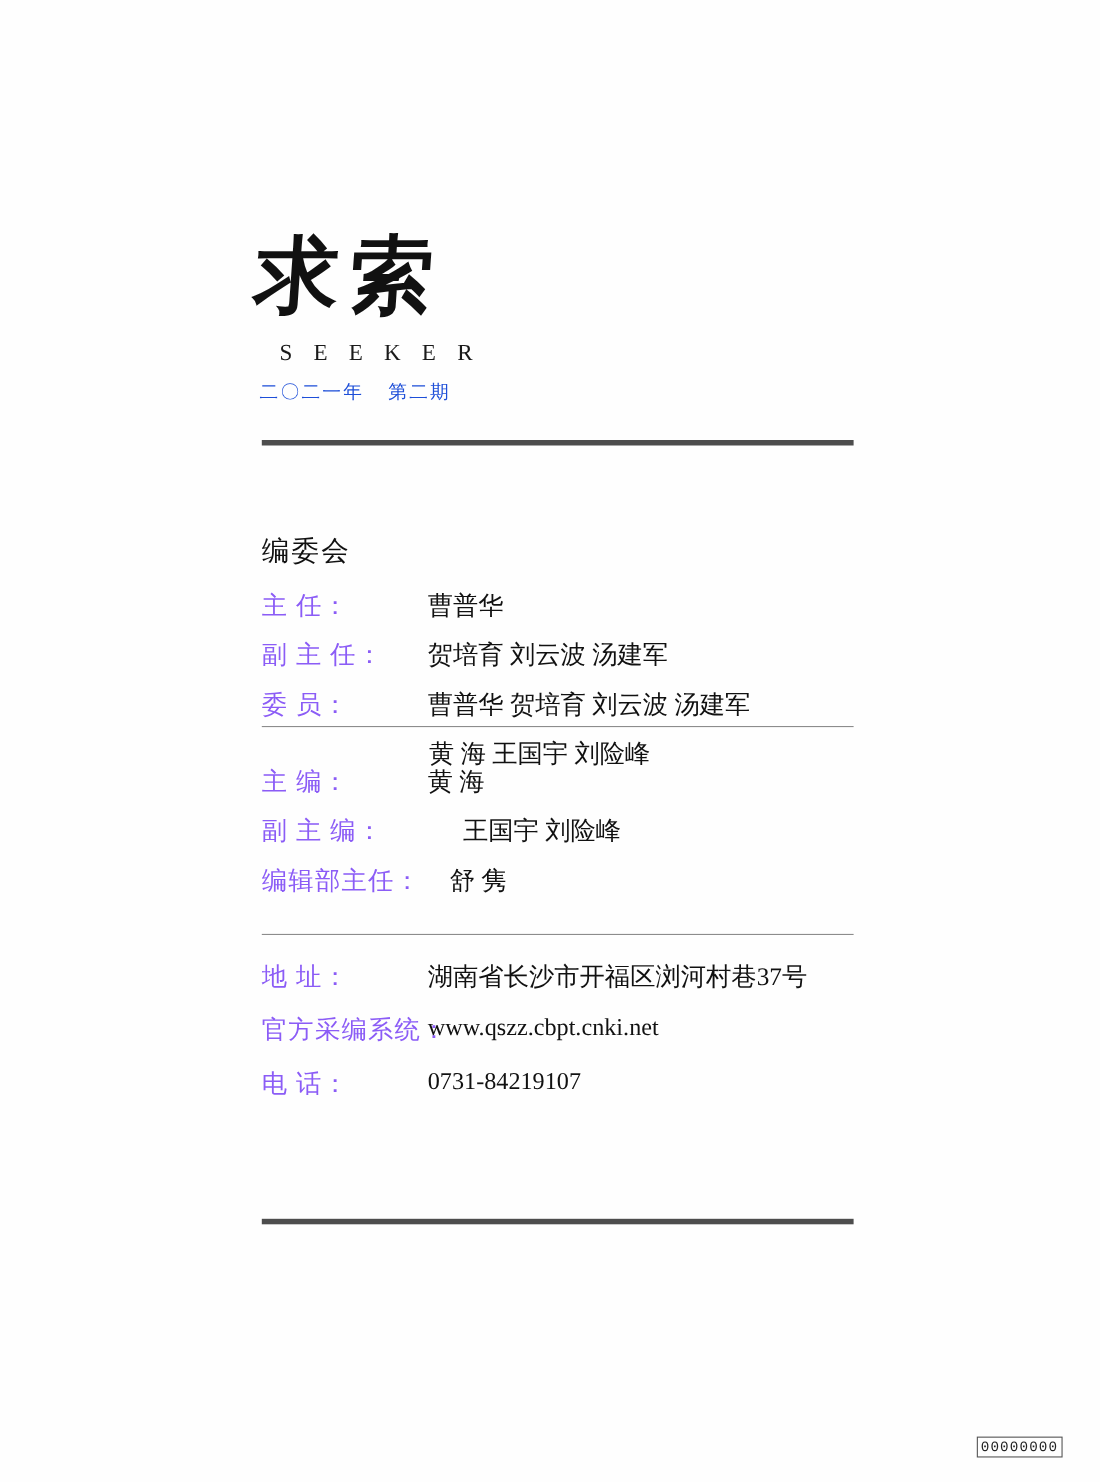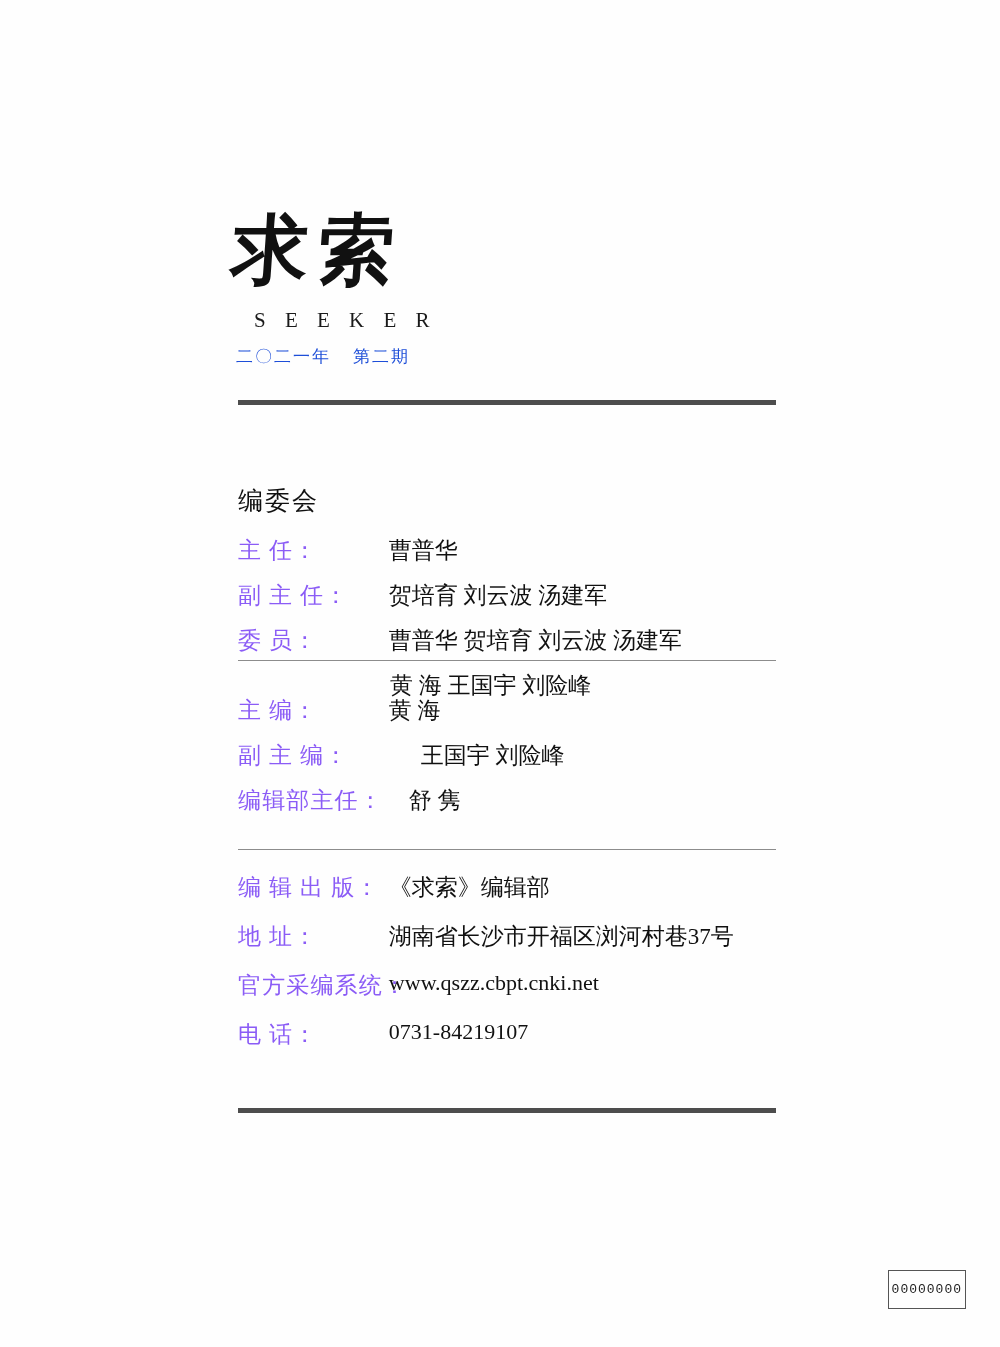--- a/index.html
+++ b/index.html
@@ -122,27 +122,27 @@
 
   .latin {
     font-family: "Liberation Serif", serif;
     font-size: 22px;
   }
 
   
   .footer-code {
     position: absolute;
     right: 34px;
-    bottom: 38px;
+    bottom: 22px;
     font-family: "Liberation Mono", "DejaVu Sans Mono", monospace;
     font-size: 13px;
     letter-spacing: 1px;
     color: #222;
     border: 1px solid #555;
-    padding: 11px 3px;
+    padding: 1px 3px;
   }
 </style>
 </head>
 <body>
 
 <div class="page">
 
   <div class="masthead">
     <div class="logo-box">
       <div class="logo-cn">求索</div>
@@ -193,24 +193,20 @@
     <div class="row" style="margin-top:14px;gap:20px;">
       <div class="label w2 sp-3">编辑部主任：</div>
       <div class="value">舒    隽</div>
     </div>
   </div>
 
   <div class="rule-thin" style="top: 849px;"></div>
 
   <div class="block" style="top: 872px;">
     <div class="row" style="margin-bottom:18px;">
-      <div class="label w2 sp-3">编 辑 出 版：</div>
-      <div class="value">《求索》编辑部</div>
-    </div>
-    <div class="row" style="margin-bottom:18px;">
       <div class="label w2 sp-3">地        址：</div>
       <div class="value">湖南省长沙市开福区浏河村巷37号</div>
     </div>
     <div class="row" style="margin-bottom:18px;">
       <div class="label w2 sp-3">官方采编系统：</div>
       <div class="value latin">www.qszz.cbpt.cnki.net</div>
     </div>
     <div class="row">
       <div class="label w2 sp-3">电        话：</div>
       <div class="value latin">0731-84219107</div>

